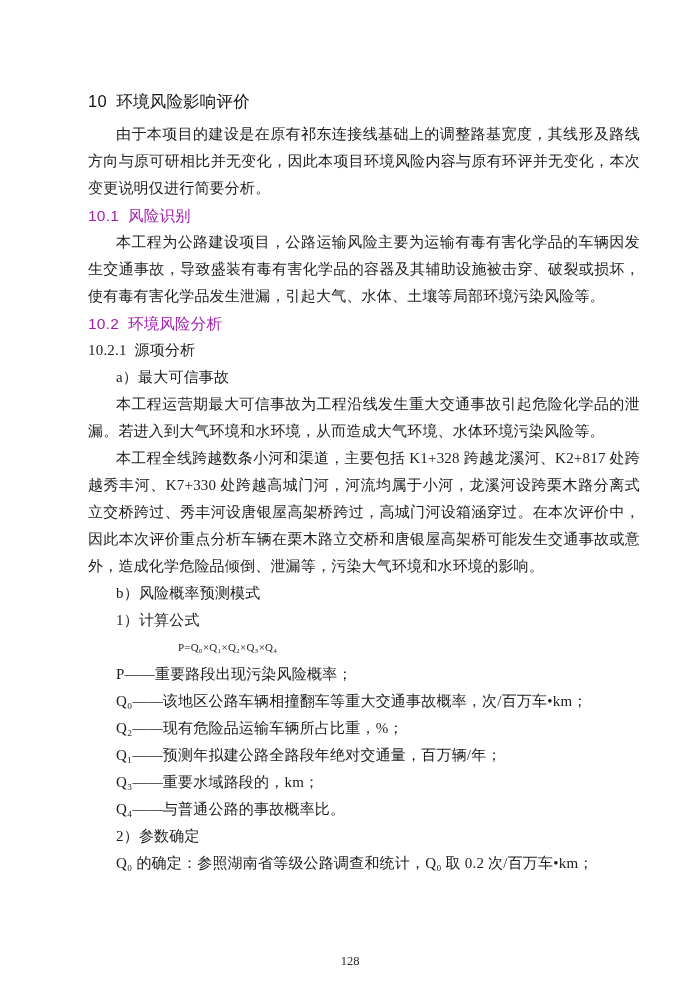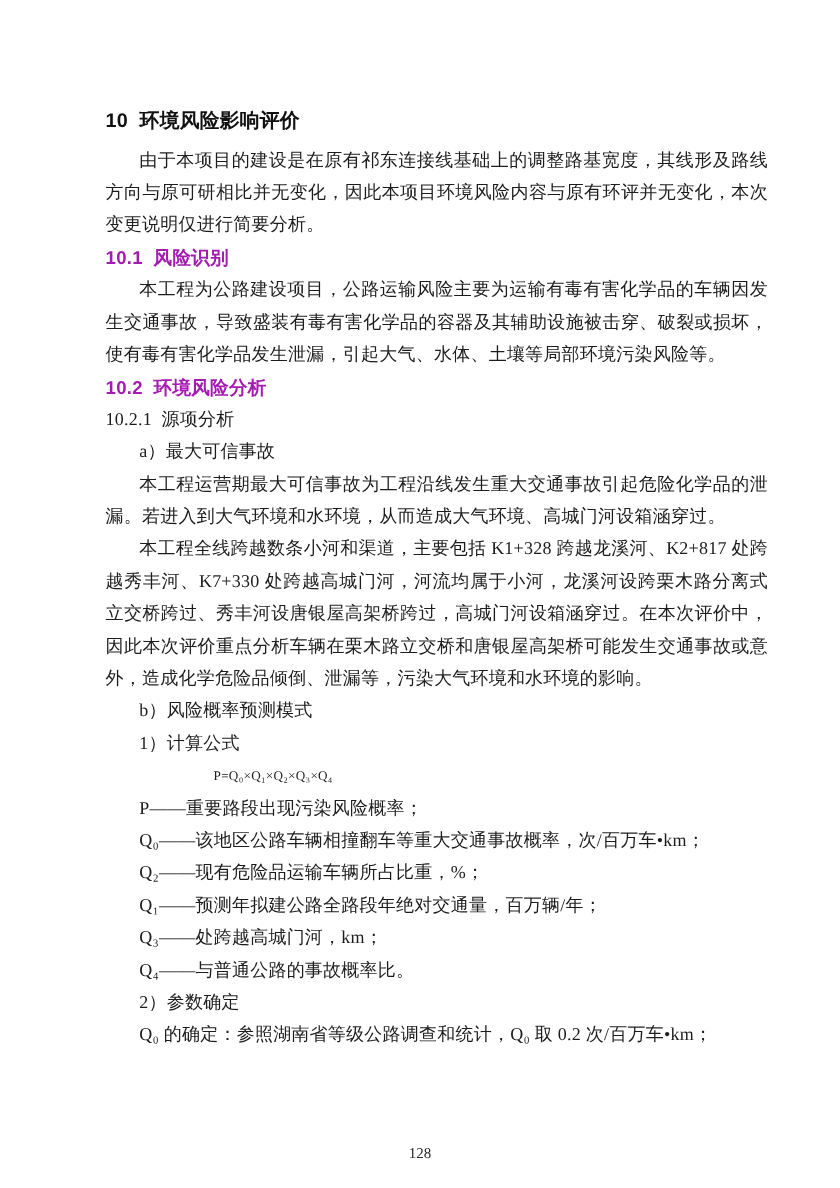--- a/index.html
+++ b/index.html
@@ -40,21 +40,21 @@
     top: 88px;
     left: 88px;
     width: 552px;
     font-size: 15px;
     line-height: 27px;
     text-align: justify;
     letter-spacing: 0.2px;
   }
   .content h1, .content h2, .content h3 {
     margin: 0;
-    font-weight: bold;
+    font-weight: normal;
     text-align: left;
     white-space: pre-wrap;
     font-family: "Liberation Sans", "DejaVu Sans", sans-serif;
   }
   .content h1 {
     font-size: 16.5px;
     line-height: 27px;
     margin-bottom: 6px;
     color: #111111;
   }
@@ -111,33 +111,33 @@
     <h1>10  环境风险影响评价</h1>
     <p class="para">由于本项目的建设是在原有祁东连接线基础上的调整路基宽度，其线形及路线方向与原可研相比并无变化，因此本项目环境风险内容与原有环评并无变化，本次变更说明仅进行简要分析。</p>
 
     <h2>10.1  风险识别</h2>
     <p class="para">本工程为公路建设项目，公路运输风险主要为运输有毒有害化学品的车辆因发生交通事故，导致盛装有毒有害化学品的容器及其辅助设施被击穿、破裂或损坏，使有毒有害化学品发生泄漏，引起大气、水体、土壤等局部环境污染风险等。</p>
 
     <h2>10.2  环境风险分析</h2>
     <h3>10.2.1  源项分析</h3>
 
     <p class="item">a）最大可信事故</p>
-    <p class="para">本工程运营期最大可信事故为工程沿线发生重大交通事故引起危险化学品的泄漏。若进入到大气环境和水环境，从而造成大气环境、高城门河设箱涵穿过。</p>
+    <p class="para">本工程运营期最大可信事故为工程沿线发生重大交通事故引起危险化学品的泄漏。若进入到大气环境和水环境，从而造成大气环境、水体环境污染风险等。</p>
     <p class="para">本工程全线跨越数条小河和渠道，主要包括 K1+328 跨越龙溪河、K2+817 处跨越秀丰河、K7+330 处跨越高城门河，河流均属于小河，龙溪河设跨栗木路分离式立交桥跨过、秀丰河设唐银屋高架桥跨过，高城门河设箱涵穿过。在本次评价中，因此本次评价重点分析车辆在栗木路立交桥和唐银屋高架桥可能发生交通事故或意外，造成化学危险品倾倒、泄漏等，污染大气环境和水环境的影响。</p>
 
     <p class="item">b）风险概率预测模式</p>
     <p class="item">1）计算公式</p>
 
     <p class="formula">P=Q₀×Q₁×Q₂×Q₃×Q₄</p>
 
     <p class="def">P——重要路段出现污染风险概率；</p>
     <p class="def">Q₀——该地区公路车辆相撞翻车等重大交通事故概率，次/百万车•km；</p>
     <p class="def">Q₂——现有危险品运输车辆所占比重，%；</p>
     <p class="def">Q₁——预测年拟建公路全路段年绝对交通量，百万辆/年；</p>
-    <p class="def">Q₃——处跨越高城门河，km；</p>
+    <p class="def">Q₃——重要水域路段的，km；</p>
     <p class="def">Q₄——与普通公路的事故概率比。</p>
 
     <p class="item">2）参数确定</p>
     <p class="def">Q₀ 的确定：参照湖南省等级公路调查和统计，Q₀ 取 0.2 次/百万车•km；</p>
   </div>
 
   <div class="footer">
     <span>128</span>
   </div>
 

